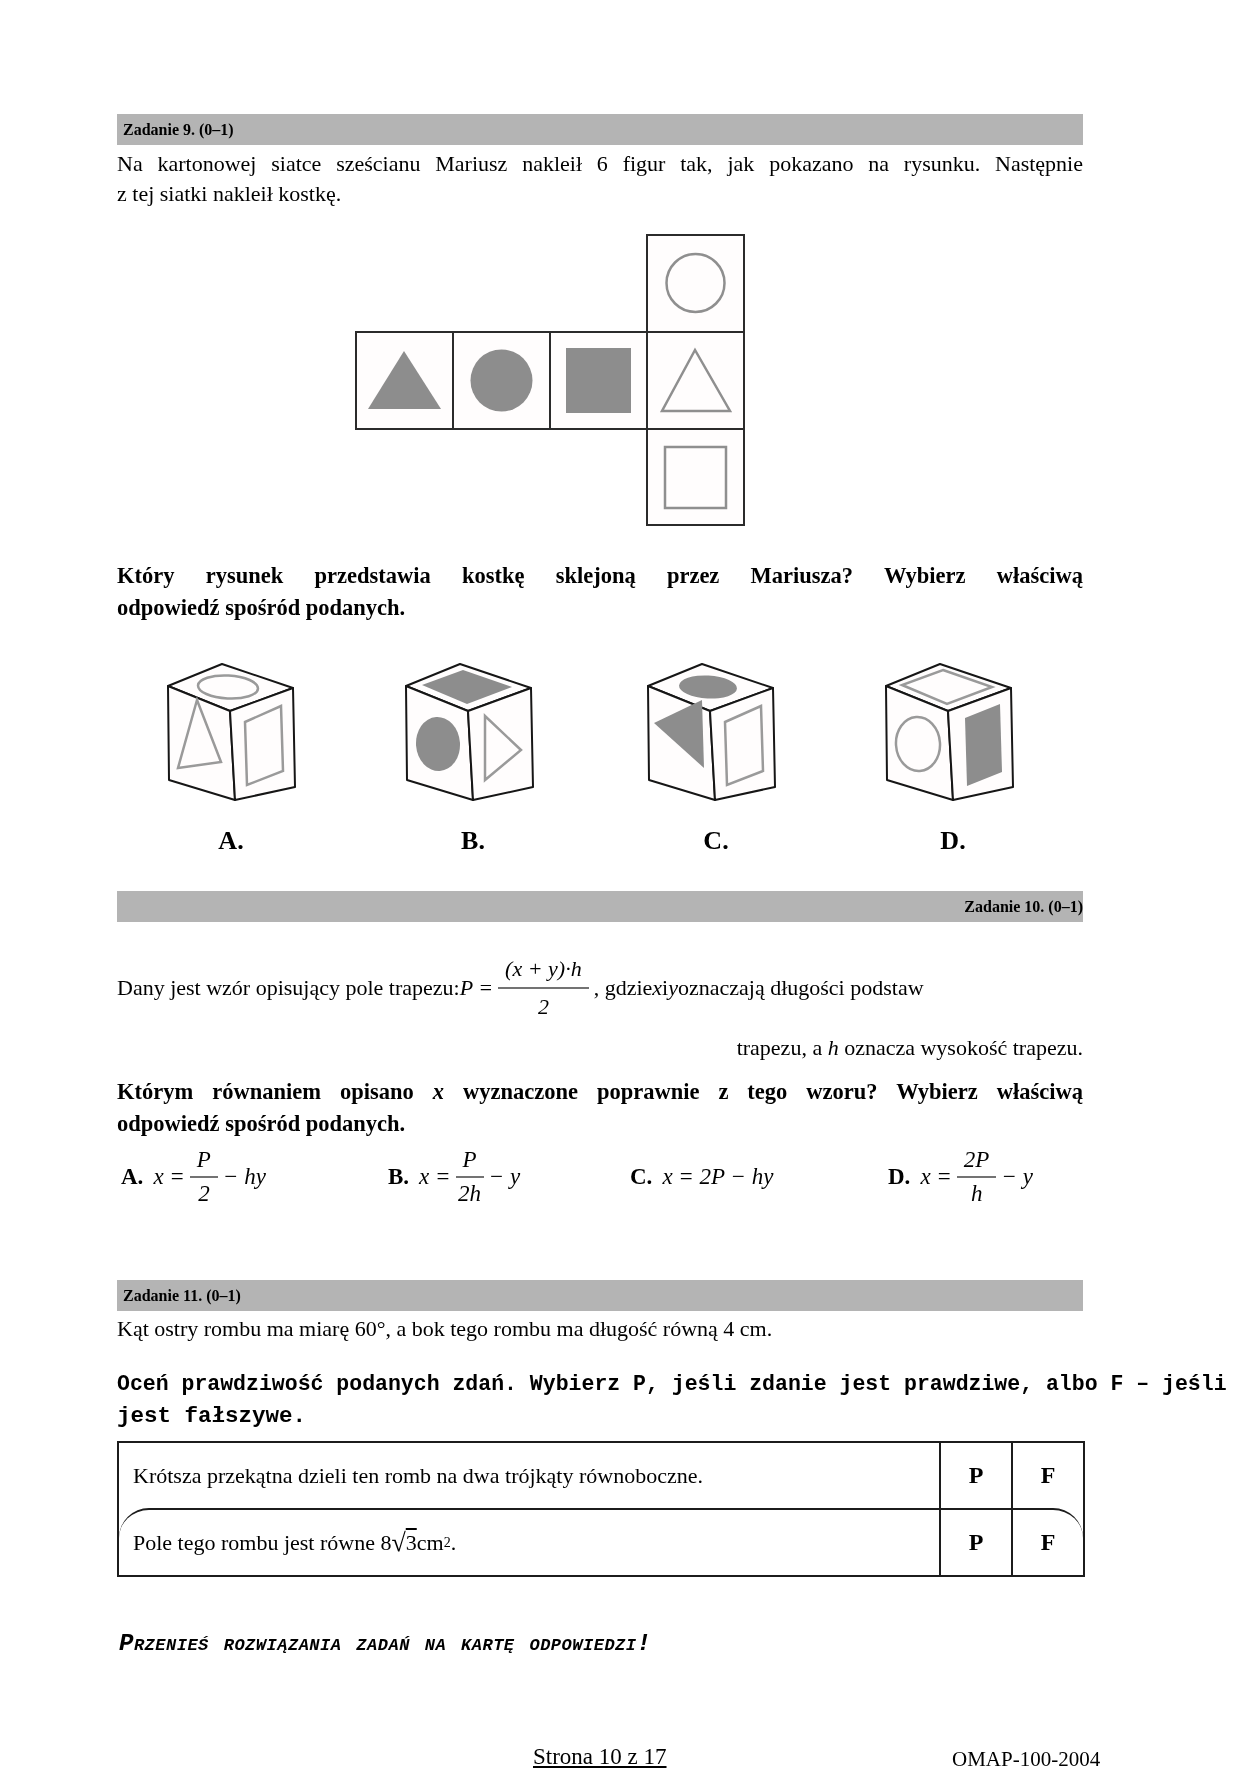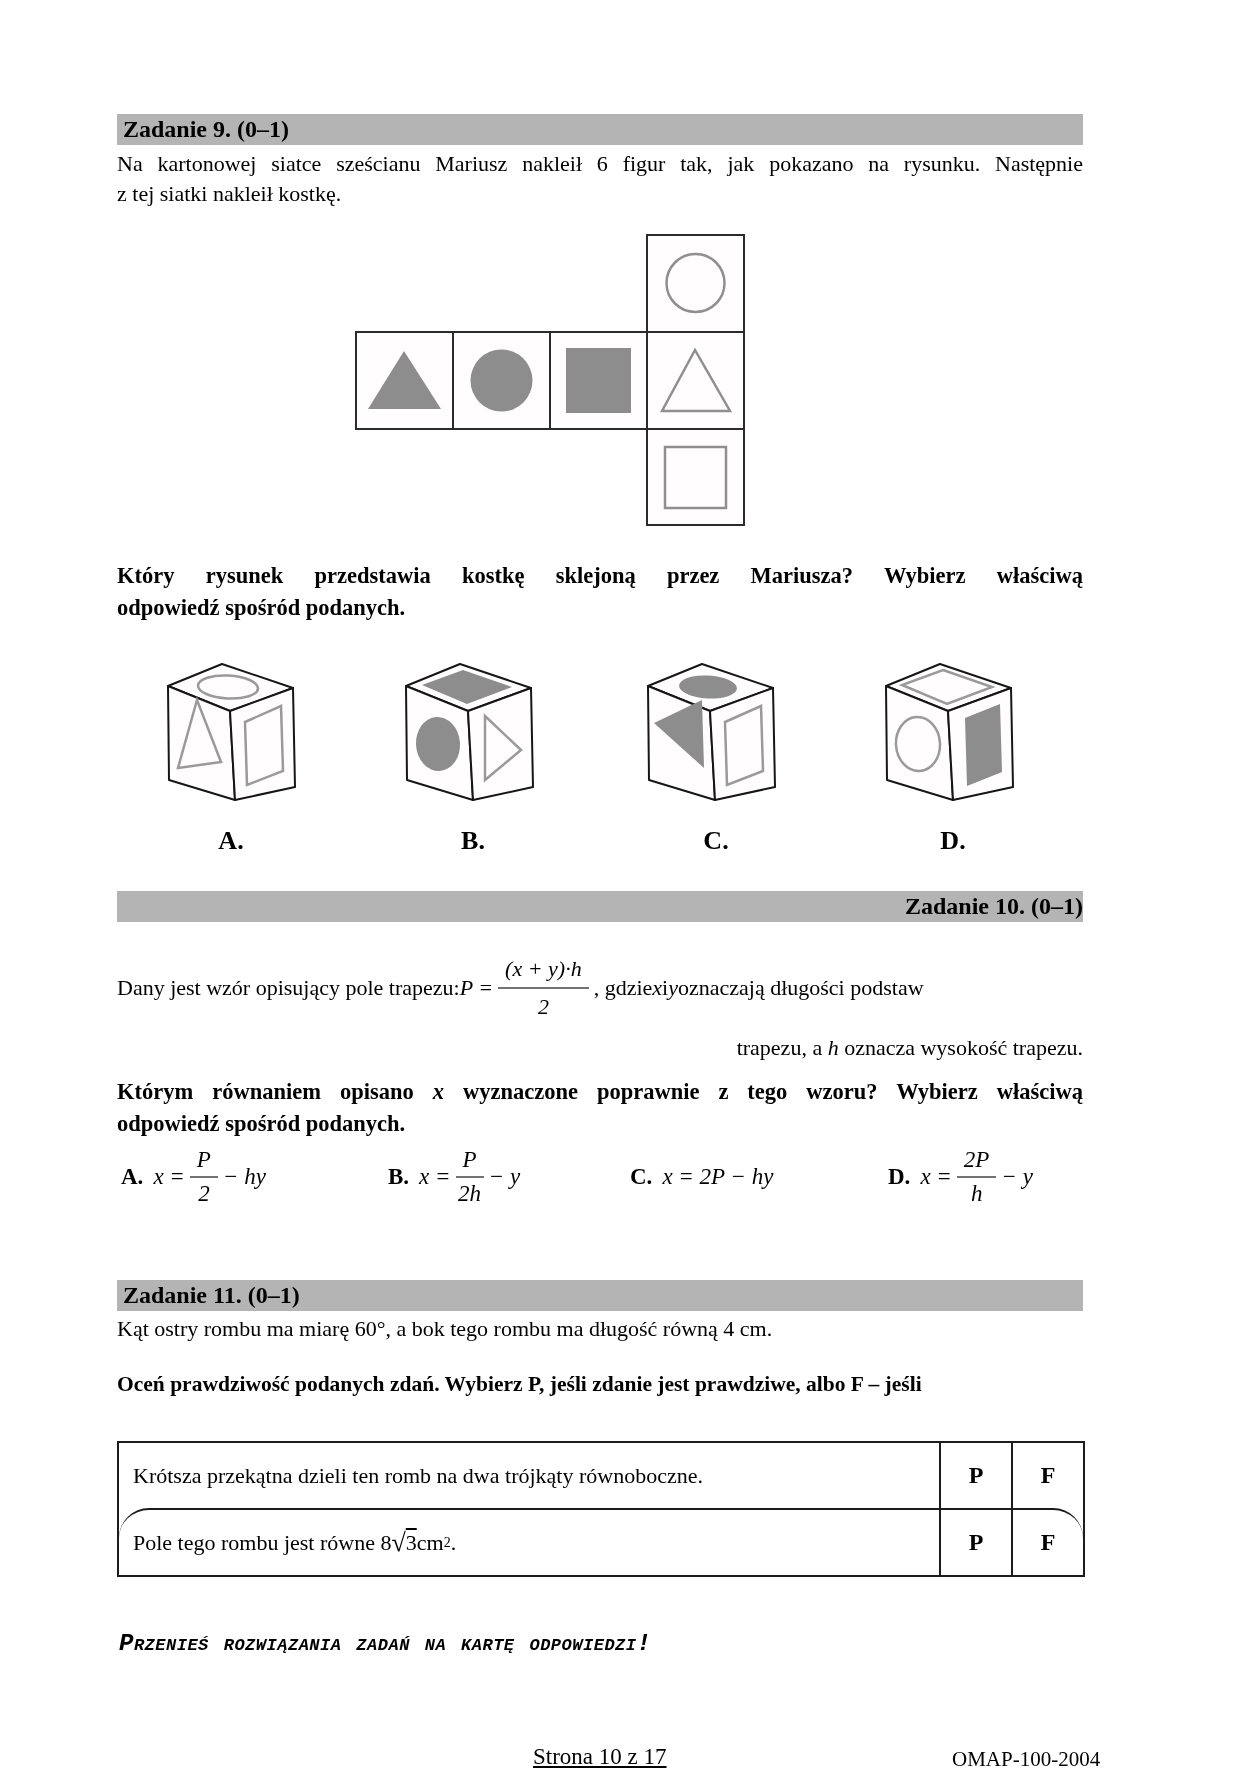--- a/index.html
+++ b/index.html
@@ -8,21 +8,21 @@
     width:1260px;height:1782px;
     background:#ffffff;
     font-family:"Liberation Serif", serif;
     color:#000;
     overflow:hidden;
     margin:0 auto;
   }
   .bar{
     position:absolute;left:117px;width:966px;height:31px;
     background:#b4b4b4;
-    font-weight:bold;font-size:24px;line-height:31px;
+    font-weight:bold;font-size:16px;line-height:31px;
     padding-left:6px;box-sizing:border-box;
   }
   .body-text{
     position:absolute;left:117px;width:966px;
     font-size:22px;line-height:30px;
   }
   .jline{text-align:justify;text-align-last:justify;}
   .it{font-style:italic;}
   .q{font-weight:bold;font-size:22.5px;line-height:32px;}
   .nowrap{white-space:nowrap;}
@@ -192,22 +192,23 @@
       <span class="math">− y</span>
     </div>
   </div>
 
   <div class="bar" style="top:1280px;">
     <span>Zadanie 11. (0–1)</span>
   </div>
 
   <div class="body-text" style="top:1314px;">Kąt ostry rombu ma miarę 60°, a bok tego rombu ma długość równą 4 cm.</div>
 
-  <div class="body-text q" style="top:1368px;">
+  <div class="body-text q" style="top:1368px;font-family:Liberation Mono, monospace;">
     <div class="nowrap" style="font-size:21.5px;">Oceń prawdziwość podanych zdań. Wybierz P, jeśli zdanie jest prawdziwe, albo F – jeśli</div>
+    <div>jest fałszywe.</div>
   </div>
 
   <div class="tbl">
     <div class="tbl-row">
       <div class="cell stmt">Krótsza przekątna dzieli ten romb na dwa trójkąty równoboczne.</div>
       <div class="cell pf">P</div>
       <div class="cell pf">F</div>
     </div>
     <div class="tbl-row">
       <div class="cell stmt">

